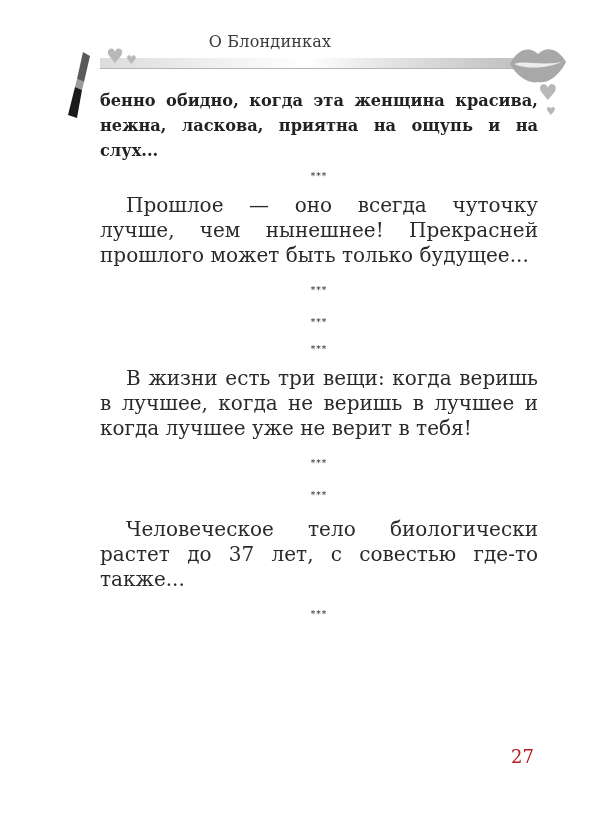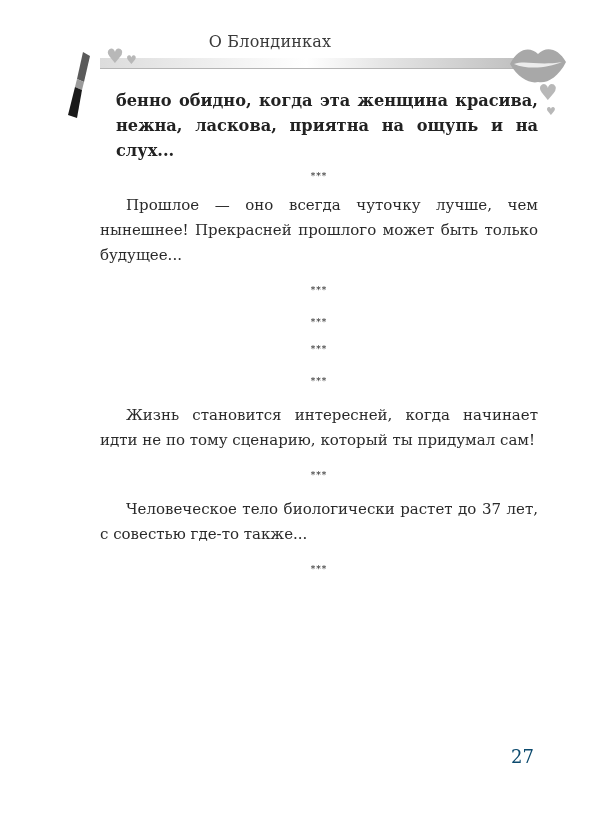--- a/index.html
+++ b/index.html
@@ -7,26 +7,26 @@
            font-family: "DejaVu Serif", "Liberation Serif", serif; color: #2a2a2a; }
     .running-head { position: absolute; left: 0; width: 540px; top: 32px; text-align: center;
                     font-size: 16px; color: #3a3a3a; letter-spacing: 0.2px; }
     .bar { position: absolute; left: 100px; top: 58px; width: 430px; height: 10px;
            background: linear-gradient(to right, #dcdcdc 0%, #f2f2f2 30%, #ffffff 48%, #e6e6e6 65%, #bdbdbd 100%);
            border-bottom: 1px solid #b5b5b5; }
     .lipstick { position: absolute; left: 66px; top: 52px; width: 30px; height: 70px; }
     .lips { position: absolute; left: 508px; top: 44px; width: 60px; height: 40px; }
     .heart { position: absolute; color: #b8b8b8; line-height: 1; }
     .content { position: absolute; left: 100px; width: 438px; top: 88px; }
-    .p { font-size: 15px; line-height: 25px; text-align: justify; margin: 0; }
-    .p.bold { font-weight: bold; font-family: "DejaVu Serif", serif; font-size: 16.2px; color: #222; margin-left: 16px; }
+    .p { font-size: 20px; line-height: 25px; text-align: justify; margin: 0; }
+    .p.bold { font-weight: bold; font-family: "DejaVu Serif", serif; font-size: 16.2px; color: #222; }
     .indent { text-indent: 26px; }
     .stars { text-align: center; font-size: 9px; letter-spacing: 1px; color: #222; height: 20px; line-height: 20px; margin: 3px 0 7px 0; }
     .stars.big { margin: 12px 0 12px 0; }
-    .page-num { position: absolute; right: 66px; top: 746px; font-size: 18px; color: #0c4a6e; }
+    .page-num { position: absolute; right: 66px; top: 746px; font-size: 18px; color: #b91c1c; }
   </style>
 </head>
 <body>
 
 <div class="running-head">О Блондинках</div>
 
 <div class="bar"></div>
 
 <svg class="lipstick" viewBox="0 0 30 70">
   <polygon points="17,0 24,4 18,30 11,27" fill="#5a5a5a"></polygon>
@@ -49,23 +49,23 @@
   <p class="p bold">бенно обидно, когда эта женщина красива, нежна, ласкова, приятна на ощупь и на слух...</p>
   <div class="stars">***</div>
 
   <p class="p indent">Прошлое — оно всегда чуточку лучше, чем нынешнее! Прекрасней прошлого может быть только будущее...</p>
   <div class="stars big">***</div>
 
   <div class="stars">***</div>
 
   <div class="stars">***</div>
 
+  <p class="p indent">В жизни есть три вещи: когда веришь в лучшее, когда не веришь в лучшее и когда лучшее уже не верит в тебя!</p>
   <div class="stars big">***</div>
 
-  <p class="p indent">Жизнь становится интересней, когда начинает идти не по тому сценарию, который ты придумал сам!</p>
   <div class="stars big">***</div>
 
   <p class="p indent">Человеческое тело биологически растет до 37 лет, с совестью где-то также...</p>
   <div class="stars big">***</div>
 
 </div>
 
 <div class="page-num">27</div>
 
 </body></html>

